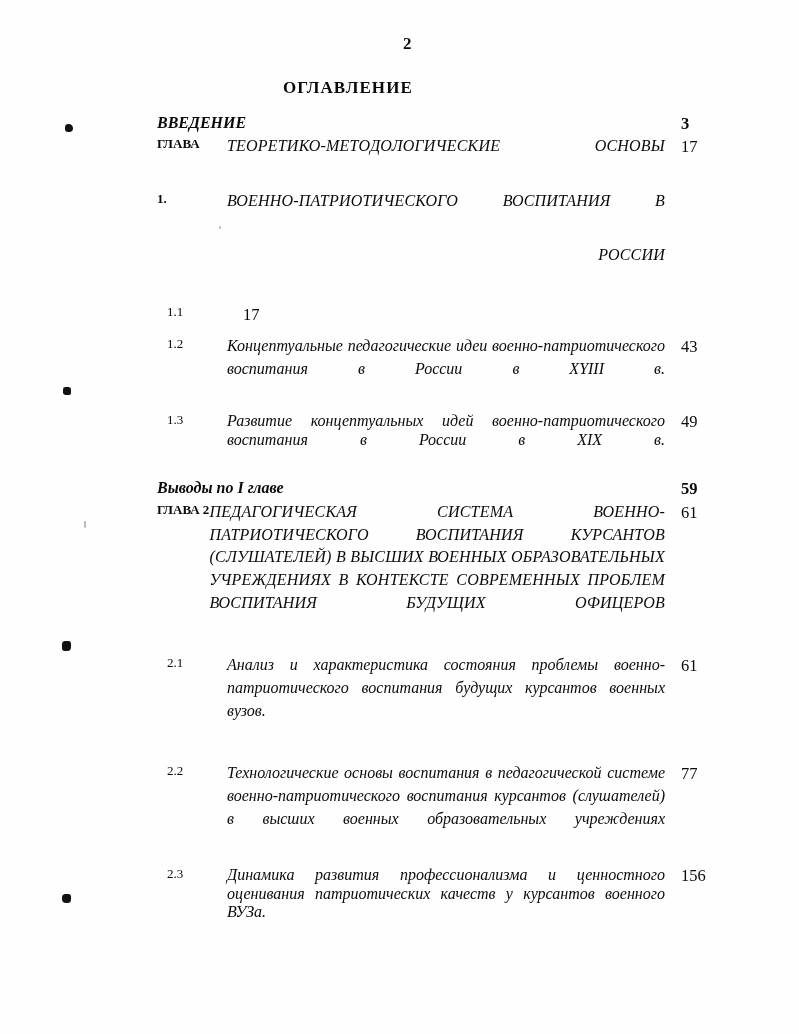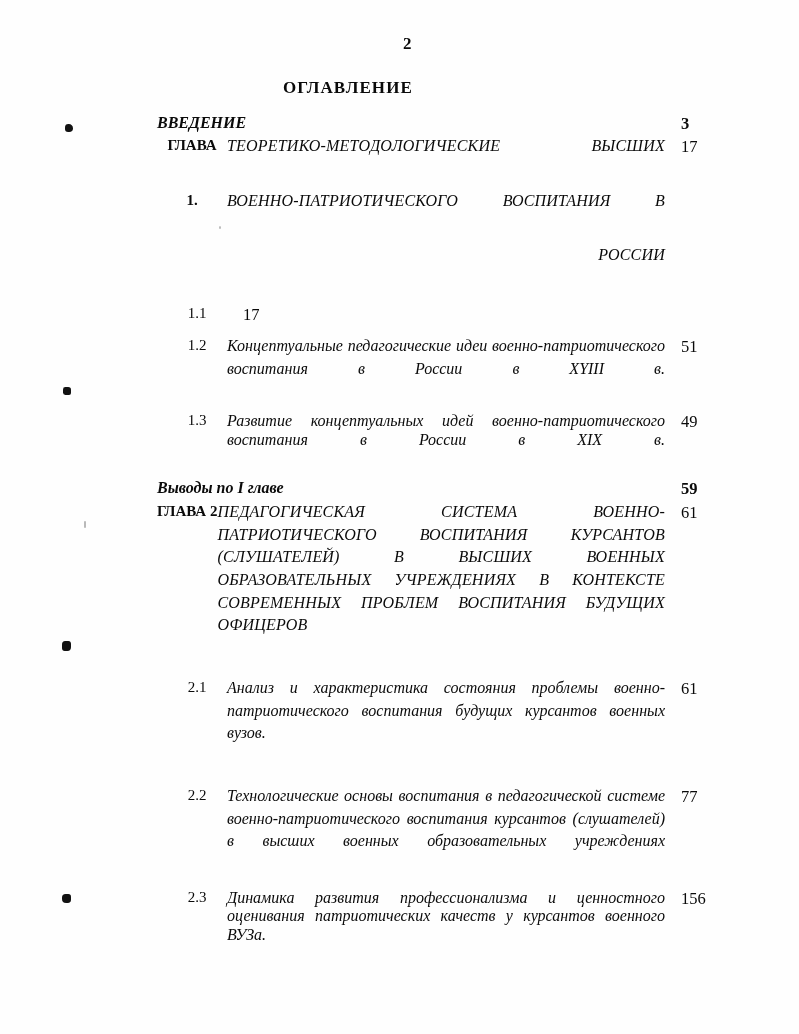--- a/index.html
+++ b/index.html
@@ -60,24 +60,23 @@
 
   .row {
     position: relative;
     display: flex;
     align-items: flex-start;
     width: 100%;
   }
 
   .label {
     flex: 0 0 auto;
-    font-size: 15px;
+    font-size: 13px;
     line-height: 1.42;
     white-space: pre;
-    text-align: center;
   }
 
   .body {
     flex: 1 1 auto;
     font-size: 16px;
     line-height: 1.42;
     text-align: justify;
     text-justify: inter-word;
     hyphens: none;
     font-style: italic;
@@ -150,21 +149,21 @@
 
   <div class="toc">
 
     <div class="row bold flush">
       <div class="body">ВВЕДЕНИЕ</div>
       <div class="pageno">3</div>
     </div>
 
     <div class="row caps">
       <div class="label lbl-chapter" style="font-weight:bold;">ГЛАВА</div>
-      <div class="body">ТЕОРЕТИКО-МЕТОДОЛОГИЧЕСКИЕ ВЫСШИХ</div>
+      <div class="body">ТЕОРЕТИКО-МЕТОДОЛОГИЧЕСКИЕ ОСНОВЫ</div>
       <div class="pageno">17</div>
     </div>
     <div class="gap-sm"></div>
     <div class="row caps">
       <div class="label lbl-chapter" style="font-weight:bold;">1.</div>
       <div class="body">ВОЕННО-ПАТРИОТИЧЕСКОГО ВОСПИТАНИЯ В</div>
       <div class="pageno"></div>
     </div>
     <div class="gap-sm"></div>
     <div class="row caps">
@@ -178,21 +177,21 @@
     <div class="row">
       <div class="label lbl-num">1.1</div>
       <div class="pageno">17</div>
     </div>
 
     <div class="gap-sm"></div>
 
     <div class="row">
       <div class="label lbl-num">1.2</div>
       <div class="body">Концептуальные педагогические идеи военно-патриотического воспитания в России в XYIII в.</div>
-      <div class="pageno">51</div>
+      <div class="pageno">43</div>
     </div>
 
     <div class="gap-sm"></div>
 
     <div class="row tight">
       <div class="label lbl-num">1.3</div>
       <div class="body">Развитие концептуальных идей военно-патриотического воспитания в России в XIX в.</div>
       <div class="pageno">49</div>
     </div>
 

